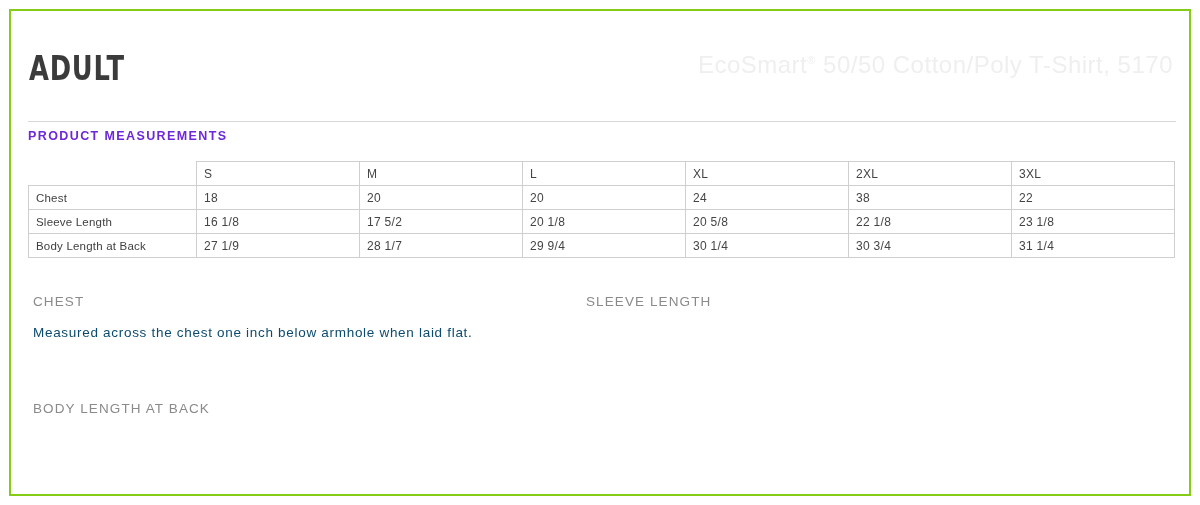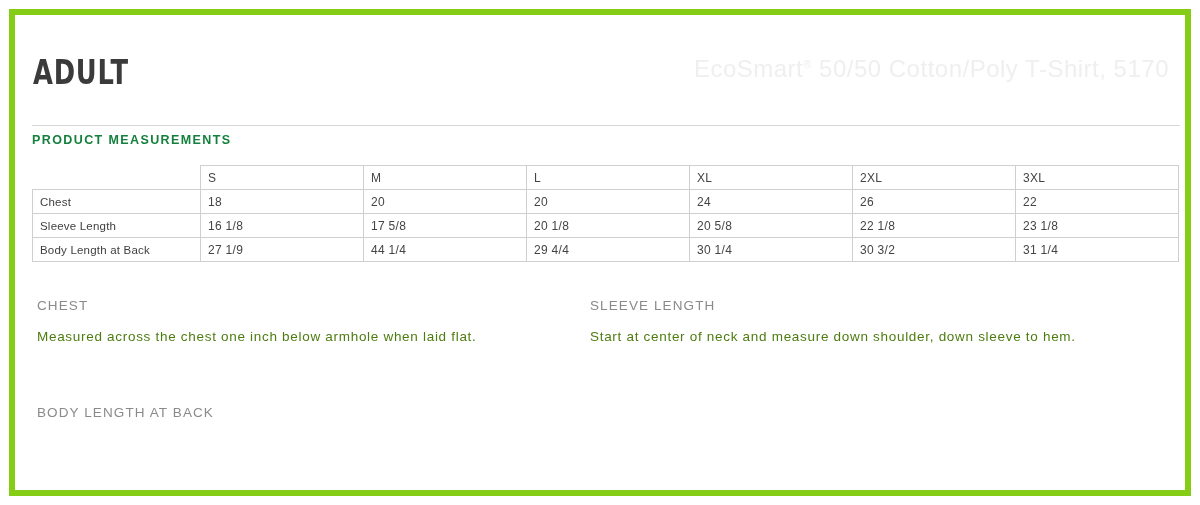--- a/index.html
+++ b/index.html
@@ -19,21 +19,21 @@
     width: 1200px;
     height: 505px;
     box-sizing: border-box;
   }
   .sheet {
     position: absolute;
     left: 9px;
     top: 9px;
     width: 1182px;
     height: 487px;
-    border: 6px solid #84cc16;
+    border: 2px solid #84cc16;
     box-sizing: border-box;
     background: #fff;
   }
   .header {
     position: relative;
     height: 82px;
   }
   .adult-title {
     position: absolute;
     left: 18px;
@@ -67,21 +67,21 @@
     height: 1px;
     background: #d8d8d8;
   }
   .section-label {
     position: absolute;
     left: 17px;
     top: 118px;
     font-size: 12.5px;
     font-weight: bold;
     letter-spacing: 1.4px;
-    color: #15803d;
+    color: #6d28d9;
   }
   table.measure {
     position: absolute;
     left: 17px;
     top: 150px;
     width: 1147px;
     border-collapse: collapse;
     table-layout: fixed;
     font-size: 12px;
     color: #444;
@@ -120,21 +120,21 @@
   .def-col.bottom { left: 5px; top: 107px; }
   .def-title {
     font-size: 13.5px;
     letter-spacing: 1.1px;
     color: #8a8a8a;
     margin-bottom: 13px;
   }
   .def-body {
     font-size: 13.5px;
     letter-spacing: 0.7px;
-    color: #4d7c0f;
+    color: #0c4a6e;
     line-height: 1.65;
   }
 </style>
 </head>
 <body>
 
 <div class="page">
   <div class="sheet">
 
     <div class="header">
@@ -166,52 +166,51 @@
           <th>3XL</th>
         </tr>
       </thead>
       <tbody>
         <tr>
           <td class="lbl">Chest</td>
           <td>18</td>
           <td>20</td>
           <td>20</td>
           <td>24</td>
-          <td>26</td>
+          <td>38</td>
           <td>22</td>
         </tr>
         <tr>
           <td class="lbl">Sleeve Length</td>
           <td>16 1/8</td>
-          <td>17 5/8</td>
+          <td>17 5/2</td>
           <td>20 1/8</td>
           <td>20 5/8</td>
           <td>22 1/8</td>
           <td>23 1/8</td>
         </tr>
         <tr>
           <td class="lbl">Body Length at Back</td>
           <td>27 1/9</td>
-          <td>44 1/4</td>
-          <td>29 4/4</td>
+          <td>28 1/7</td>
+          <td>29 9/4</td>
           <td>30 1/4</td>
-          <td>30 3/2</td>
+          <td>30 3/4</td>
           <td>31 1/4</td>
         </tr>
       </tbody>
     </table>
 
     <div class="defs">
       <div class="def-col left">
         <div class="def-title">CHEST</div>
         <div class="def-body">Measured across the chest one inch below armhole when laid flat.</div>
       </div>
       <div class="def-col right">
         <div class="def-title">SLEEVE LENGTH</div>
-        <div class="def-body">Start at center of neck and measure down shoulder, down sleeve to hem.</div>
       </div>
       <div class="def-col bottom">
         <div class="def-title">BODY LENGTH AT BACK</div>
       </div>
     </div>
 
   </div>
 </div>
 
 </body></html>

